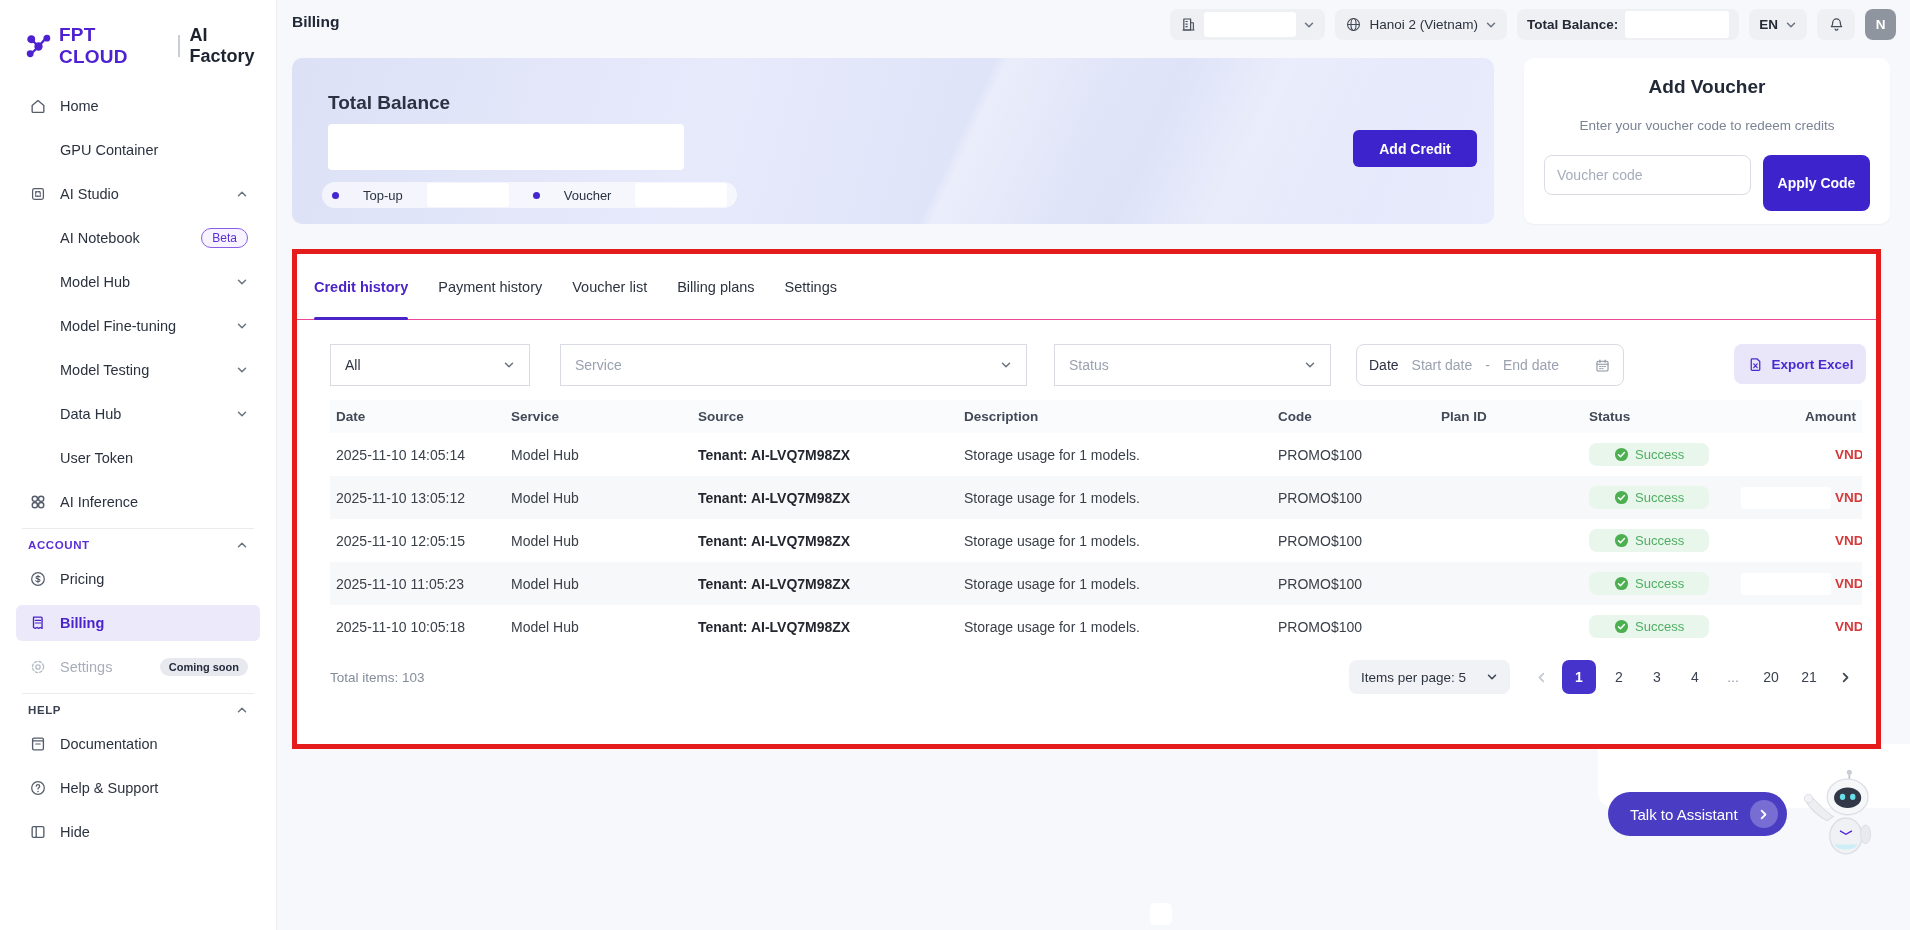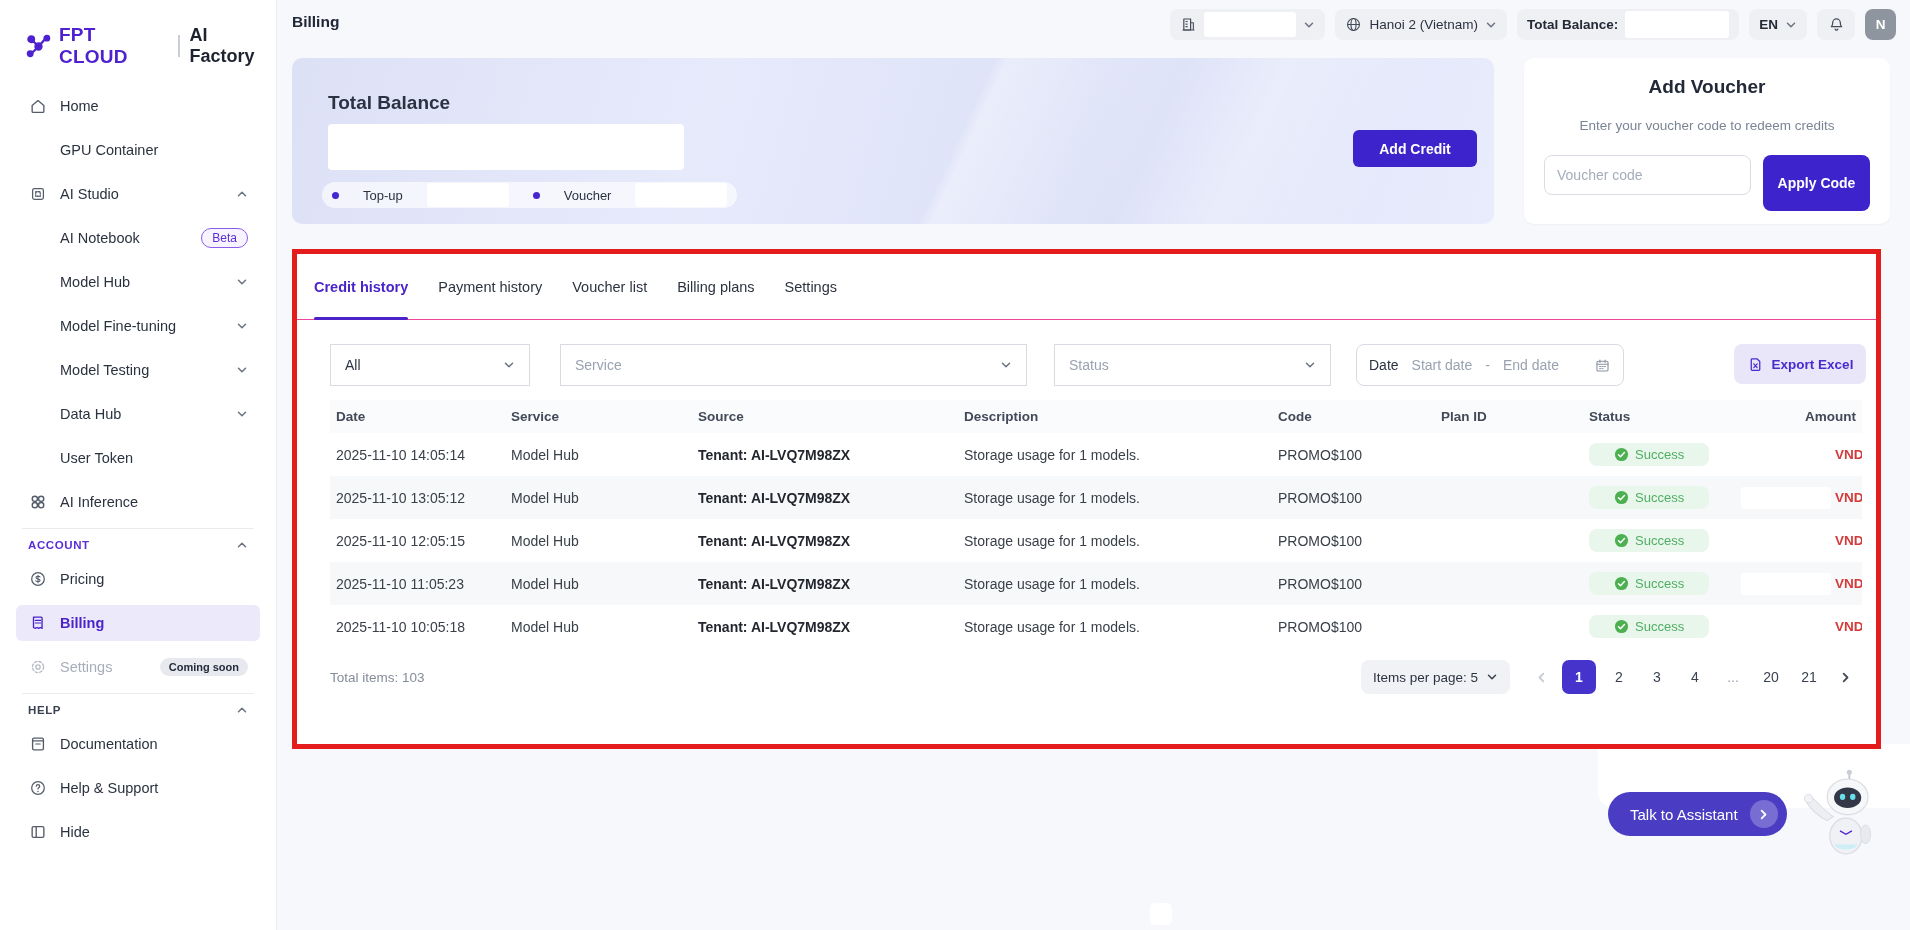--- a/index.html
+++ b/index.html
@@ -95,21 +95,21 @@
   td.cell-source{font-weight:700;color:#23262e}
   td.cell-amount{text-align:right}
   .amt-redact{display:inline-block;width:90px;height:22px;background:#fff;border-radius:3px;vertical-align:middle;margin-right:4px}
   .vnd{color:#d43a3a;font-weight:700;font-size:13.5px}
   .status-badge{display:inline-flex;align-items:center;gap:6px;background:#e9f6ec;border-radius:8px;padding:4px 25px;font-size:13px;color:#4fae63}
   .status-badge .ic{display:flex}
 
   .card-footer{display:flex;align-items:center;margin:12px 18px 0 33px}
   .total-items{font-size:13.5px;color:#848c9a}
   .pager{margin-left:auto;display:flex;align-items:center;gap:8px}
-  .ipp{height:34px;background:#f1f2f5;border-radius:8px;display:flex;align-items:center;gap:8px;padding:0 12px;font-size:13.5px;color:#2c3340;cursor:pointer;margin-right:10px}
+  .ipp{height:34px;background:#f1f2f5;border-radius:8px;display:flex;align-items:center;gap:20px;padding:0 12px;font-size:13.5px;color:#2c3340;cursor:pointer;margin-right:10px}
   .ipp .chev{display:flex;color:#3a4150}
   .pg-arrow{width:26px;height:34px;display:flex;align-items:center;justify-content:center;cursor:pointer}
   .pg-arrow.prev{color:#c6ccd6}
   .pg-arrow.next{color:#434a58}
   .page{min-width:30px;height:34px;display:flex;align-items:center;justify-content:center;font-size:14px;color:#3a4150;border-radius:7px;padding:0 4px;cursor:pointer}
   .page.active{background:#4633cc;color:#fff;font-weight:600;min-width:34px}
   .page.ellipsis{color:#9aa1ad;cursor:default}
 
   
   .corner-panel{position:absolute;left:1598px;top:744px;width:312px;height:64px;background:#fff;border-bottom-left-radius:16px;z-index:0}

